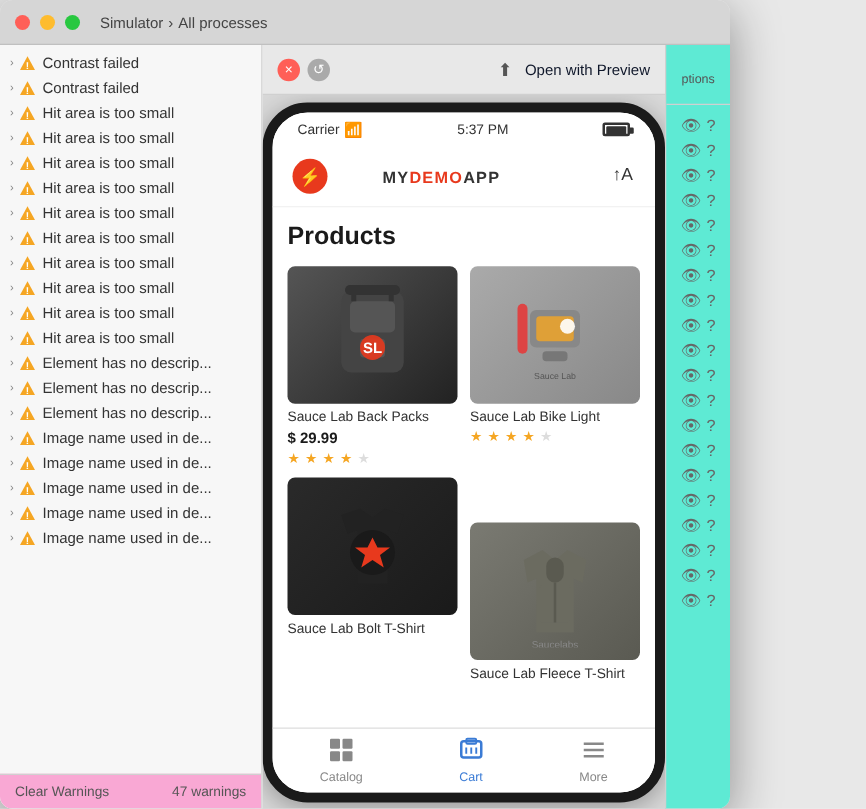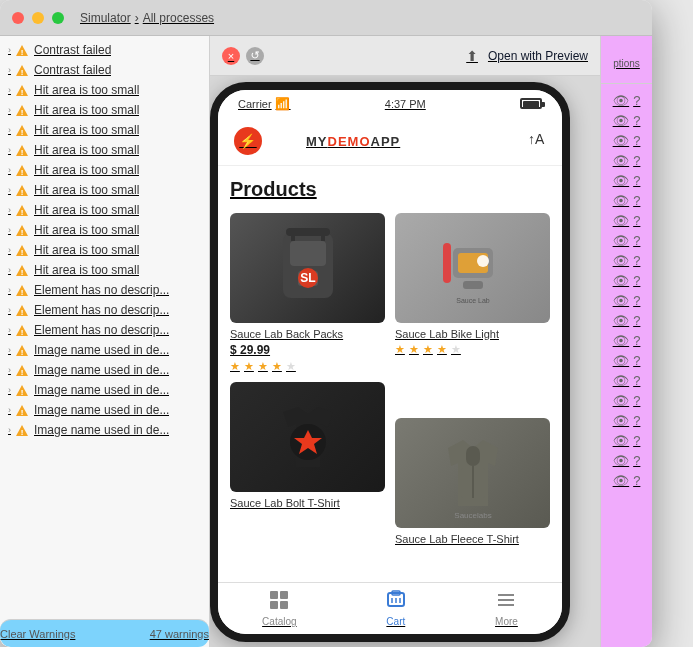--- a/index.html
+++ b/index.html
@@ -7,29 +7,28 @@
       width: 693px;
       height: 647px;
       background: #e8e8e8;
       font-family: -apple-system, BlinkMacSystemFont, 'Helvetica Neue', sans-serif;
       overflow: hidden;
       position: relative;
     }
 
     
     .mac-window {
-      width: 652px;
+      width: 584px;
       height: 647px;
       background: #f0f0f0;
       border-radius: 10px;
       overflow: hidden;
       display: flex;
       flex-direction: column;
       box-shadow: 0 10px 40px rgba(0,0,0,0.4);
-      text-decoration: underline;
     }
 
     .mac-titlebar {
       height: 36px;
       background: #d6d6d6;
       display: flex;
       align-items: center;
       padding: 0 12px;
       gap: 8px;
       border-bottom: 1px solid #c0c0c0;
@@ -106,28 +105,27 @@
       justify-content: center;
     }
 
     .warning-label {
       overflow: hidden;
       text-overflow: ellipsis;
     }
 
     .warnings-footer {
       height: 28px;
-      background: #7dd3fc;
+      background: #f9a8d4;
       border-top: 1px solid #d0d0d0;
       display: flex;
       align-items: center;
-      padding: 0 0;
+      padding: 0 12px;
       justify-content: space-between;
       flex-shrink: 0;
-      border-radius: 11px;
     }
 
     .footer-clear {
       font-size: 11px;
       color: #555;
       cursor: pointer;
     }
 
     .footer-count {
       font-size: 11px;
@@ -421,21 +419,21 @@
 
     .tab-label {
       font-size: 10px;
     }
     .tab-label-active { color: #3a7bd5; }
     .tab-label-inactive { color: #888; }
 
     
     .right-panel {
       width: 52px;
-      background: #f0abfc;
+      background: #5eead4;
       border-left: 1px solid #d0d0d0;
       display: flex;
       flex-direction: column;
       align-items: center;
       padding: 8px 0;
       gap: 2px;
       overflow-y: auto;
       flex-shrink: 0;
     }
 
@@ -708,21 +706,21 @@
       </div>
 
       <div class="phone-container">
         <div class="phone-frame">
 
           <div class="phone-status-bar">
             <div class="status-carrier">
               <span>Carrier</span>
               <span class="wifi-icon">📶</span>
             </div>
-            <span>4:37 PM</span>
+            <span>5:37 PM</span>
             <div class="status-battery">
               <div class="battery-fill"></div>
             </div>
           </div>
 
           <div class="app-header">
             <div class="app-logo">
               <div class="logo-circle">
                 <span class="logo-bolt">⚡</span>
               </div>

